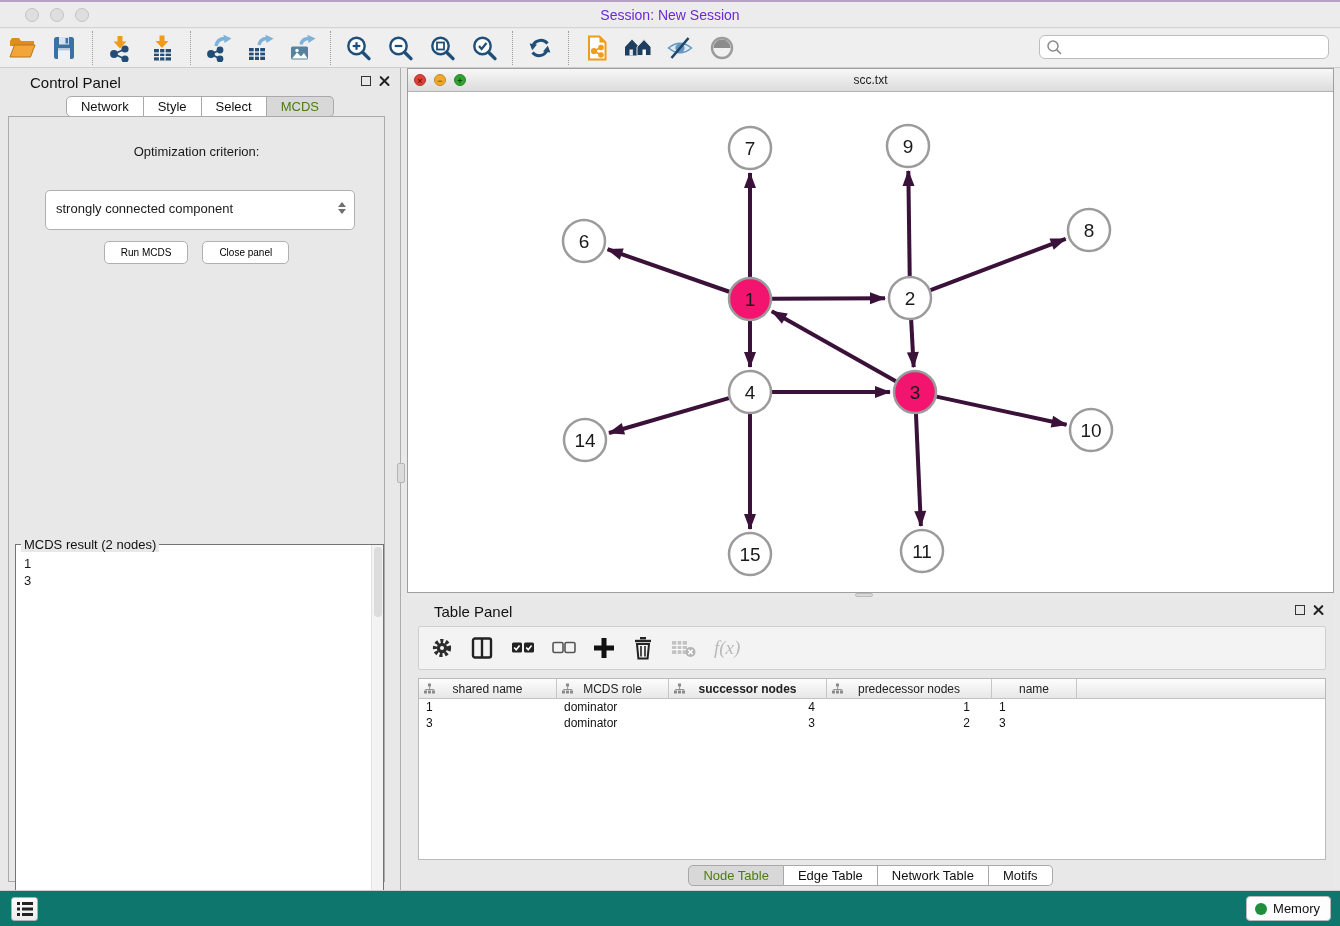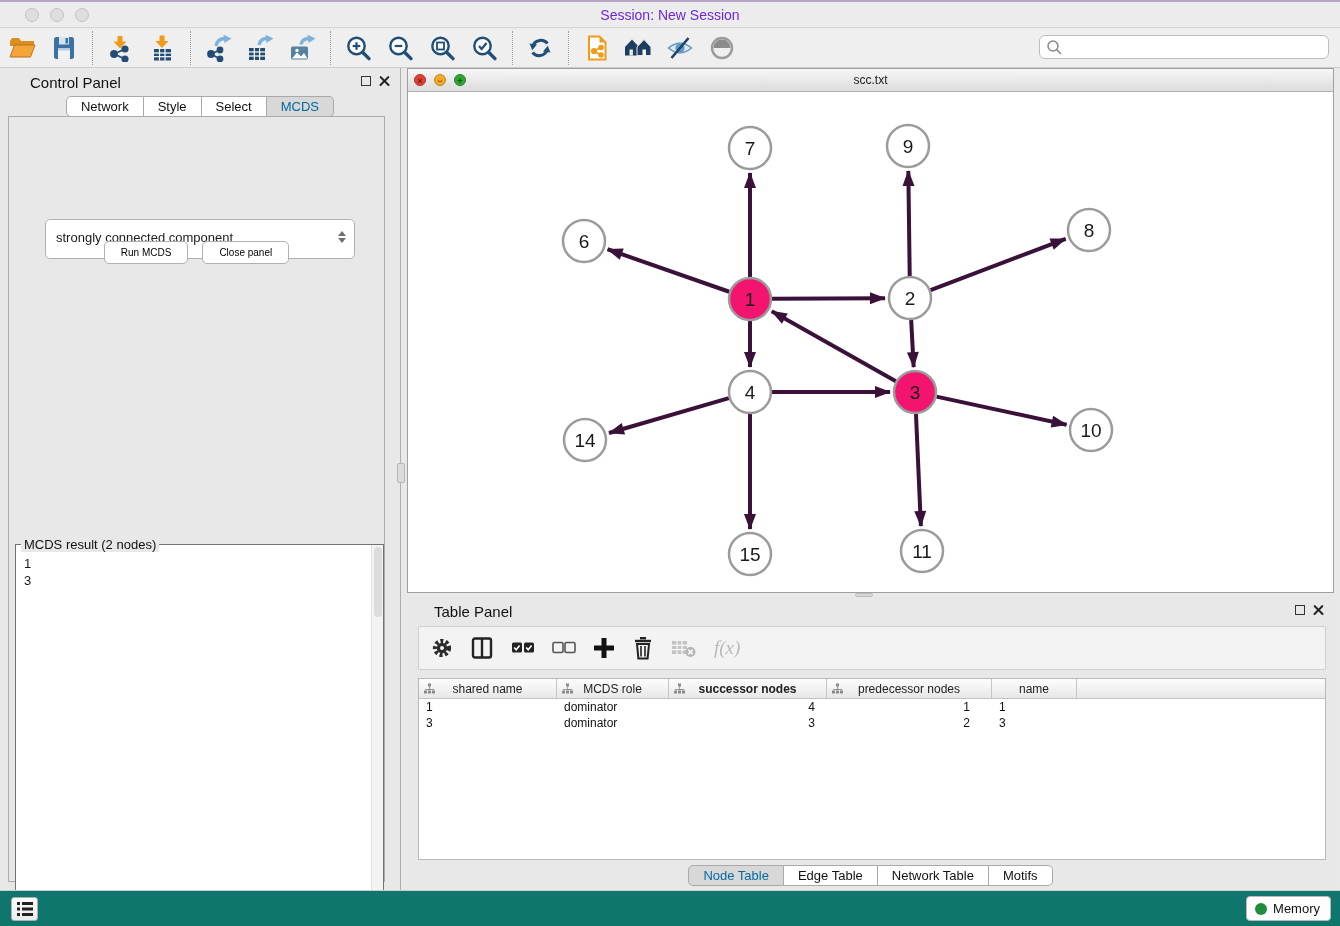--- a/index.html
+++ b/index.html
@@ -39,25 +39,25 @@
   .float-ic { width:10px; height:10px; border:1.6px solid #333; }
   .close-ic { width:11px; height:11px; position:relative; }
   .close-ic:before,.close-ic:after { content:""; position:absolute; left:-1px; top:4.5px;
     width:13px; height:2.4px; background:#222; border-radius:1px; }
   .close-ic:before { transform:rotate(45deg); } .close-ic:after { transform:rotate(-45deg); }
   .seg-row { display:flex; justify-content:center; position:relative; z-index:2; }
   .seg { height:21px; padding:0 14px; background:#fff; border:1px solid #a9a9a9; border-left:none;
     font-size:13px; line-height:19px; color:#111; cursor:default; }
   .seg:first-child { border-left:1px solid #a9a9a9; border-radius:5px 0 0 5px; }
   .seg:last-child { border-radius:0 5px 5px 0; }
-  .seg.selected { background:#d8d8d8; color:#0369a1; }
+  .seg.selected { background:#d8d8d8; color:#4d7c0f; }
   .cp-content { position:absolute; left:8px; top:48px; width:377px; bottom:8px;
     border:1px solid #ababab; background:#e8e8e8; }
   .opt-label { text-align:center; margin-top:27px; font-size:13px; }
-  .select { position:absolute; left:36px; top:102px; width:310px; height:40px; background:#fff;
+  .select { position:absolute; left:36px; top:73px; width:310px; height:40px; background:#fff;
     border:1px solid #b0b0b0; border-radius:5px; display:flex; align-items:center;
     padding:0 8px 4px 10px; font-size:13px; }
   .select .stext { flex:1; }
   .chev { display:flex; flex-direction:column; gap:2px; align-items:center; }
   .chev i { width:0; height:0; border-left:4px solid transparent; border-right:4px solid transparent; }
   .chev .up { border-bottom:5px solid #707070; }
   .chev .dn { border-top:5px solid #707070; }
   .btn-row { position:absolute; left:0; top:124px; width:100%; display:flex; justify-content:center; gap:14px; }
   .pbtn { height:23px; padding:0 16px; background:#fff; border:1px solid #b0b0b0; border-radius:5px;
     font-size:10px; font-family:"Liberation Sans",sans-serif; cursor:default; }
@@ -300,20 +300,21 @@
       <span class="close-ic"></span>
     </span>
   </div>
   <div class="seg-row" id="cp-tabs">
       <span class="seg">Network</span>
       <span class="seg">Style</span>
       <span class="seg">Select</span>
       <span class="seg selected">MCDS</span>
     </div>
   <div class="cp-content">
+    <div class="opt-label">Optimization criterion:</div>
     <div class="select">
       <span class="stext">strongly connected component</span>
       <span class="chev">
           <i class="up"></i>
           <i class="dn"></i>
         </span>
     </div>
     <div class="btn-row">
       <button class="pbtn">Run MCDS</button>
       <button class="pbtn">Close panel</button>

